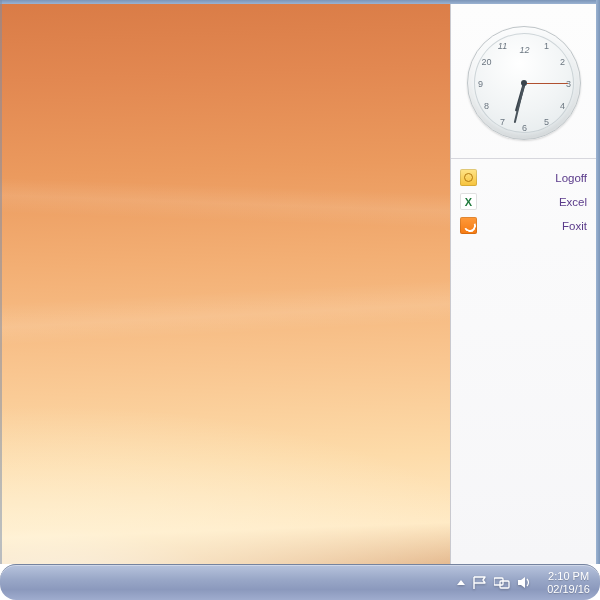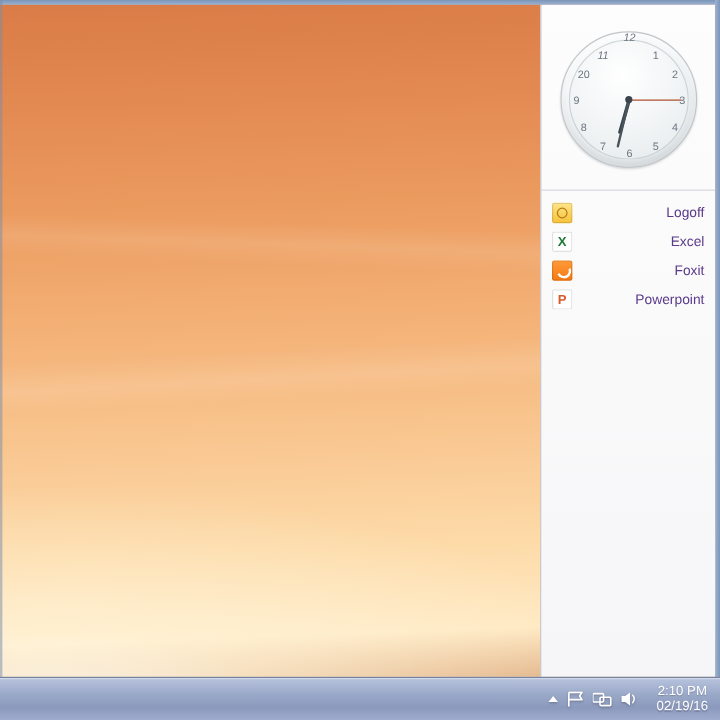--- a/index.html
+++ b/index.html
@@ -75,20 +75,21 @@
   .mi-icon.ppt::after{content:"P"; position:absolute; inset:0; display:flex; align-items:center; justify-content:center; color:#d85a2a; font-weight:bold; font-size:11px;}
 
   .taskbar {
     position:absolute; left:0; right:0; bottom:0; height:36px;
     background: linear-gradient(180deg, #b7c3dd 0%, #9aa8c8 40%, #8b99bd 70%, #9facce 100%);
     border-top: 1px solid #75839f;
     display:flex; align-items:center; justify-content:flex-end;
     padding: 0 4px 0 0;
     z-index: 50;
     box-shadow: inset 0 1px 0 rgba(255,255,255,0.35);
+    border-radius: 16px;
   }
   .tray { display:flex; align-items:center; gap:8px; }
   .tray-icons { display:flex; align-items:center; gap:7px; padding-right:6px;}
   .tray-icons span, .tray-icons svg { color:#fff; filter: drop-shadow(0 1px 1px rgba(0,0,0,0.25)); }
   .tray-arrow { width:0;height:0;border-left:4px solid transparent;border-right:4px solid transparent;border-bottom:5px solid #fff; display:inline-block;}
   .clock-text { color:#fff; text-align:center; line-height:1.15; font-size:11px; padding: 2px 6px 2px 2px; }
   .clock-text div { text-shadow: 0 1px 1px rgba(0,0,0,0.2);}
 </style>
 </head>
 <body>
@@ -96,21 +97,21 @@
 <div class="screen">
   <div class="wallpaper"></div>
   <div class="border-top"></div>
   <div class="border-left"></div>
   <div class="border-right"></div>
 
   <div class="sidebar">
     <div class="clock-wrap">
       <div class="clock">
         <div id="clock-nums">
-            <span class="num" style="left: 57px; top: 4px; font-style: italic;">12</span>
+            <span class="num" style="left: 57px; top: 23px; font-style: italic;">12</span>
             <span class="num" style="left: 79px; top: 18.8949px;">1</span>
             <span class="num" style="left: 95.1051px; top: 35px;">2</span>
             <span class="num" style="left: 101px; top: 57px;">3</span>
             <span class="num" style="left: 95.1051px; top: 79px;">4</span>
             <span class="num" style="left: 79px; top: 95.1051px;">5</span>
             <span class="num" style="left: 57px; top: 101px;">6</span>
             <span class="num" style="left: 35px; top: 95.1051px;">7</span>
             <span class="num" style="left: 18.8949px; top: 79px;">8</span>
             <span class="num" style="left: 13px; top: 57px;">9</span>
             <span class="num" style="left: 18.8949px; top: 35px;">20</span>
@@ -129,24 +130,20 @@
           <span class="mi-label">Logoff</span>
         </div>
         <div class="menu-item">
           <span class="mi-icon excel"></span>
           <span class="mi-label">Excel</span>
         </div>
         <div class="menu-item">
           <span class="mi-icon foxit"></span>
           <span class="mi-label">Foxit</span>
         </div>
-        <div class="menu-item">
-          <span class="mi-icon ppt"></span>
-          <span class="mi-label">Powerpoint</span>
-        </div>
       </div>
   </div>
 
   <div class="taskbar">
     <div class="tray">
       <div class="tray-icons">
         <span class="tray-arrow"></span>
         <svg width="15" height="13" viewBox="0 0 15 13">
             <path d="M2 1 L2 13 M2 1 L13 1 L11 4 L13 7 L2 7" stroke="#fff" stroke-width="1.4" fill="none" stroke-linejoin="round"></path>
           </svg>

